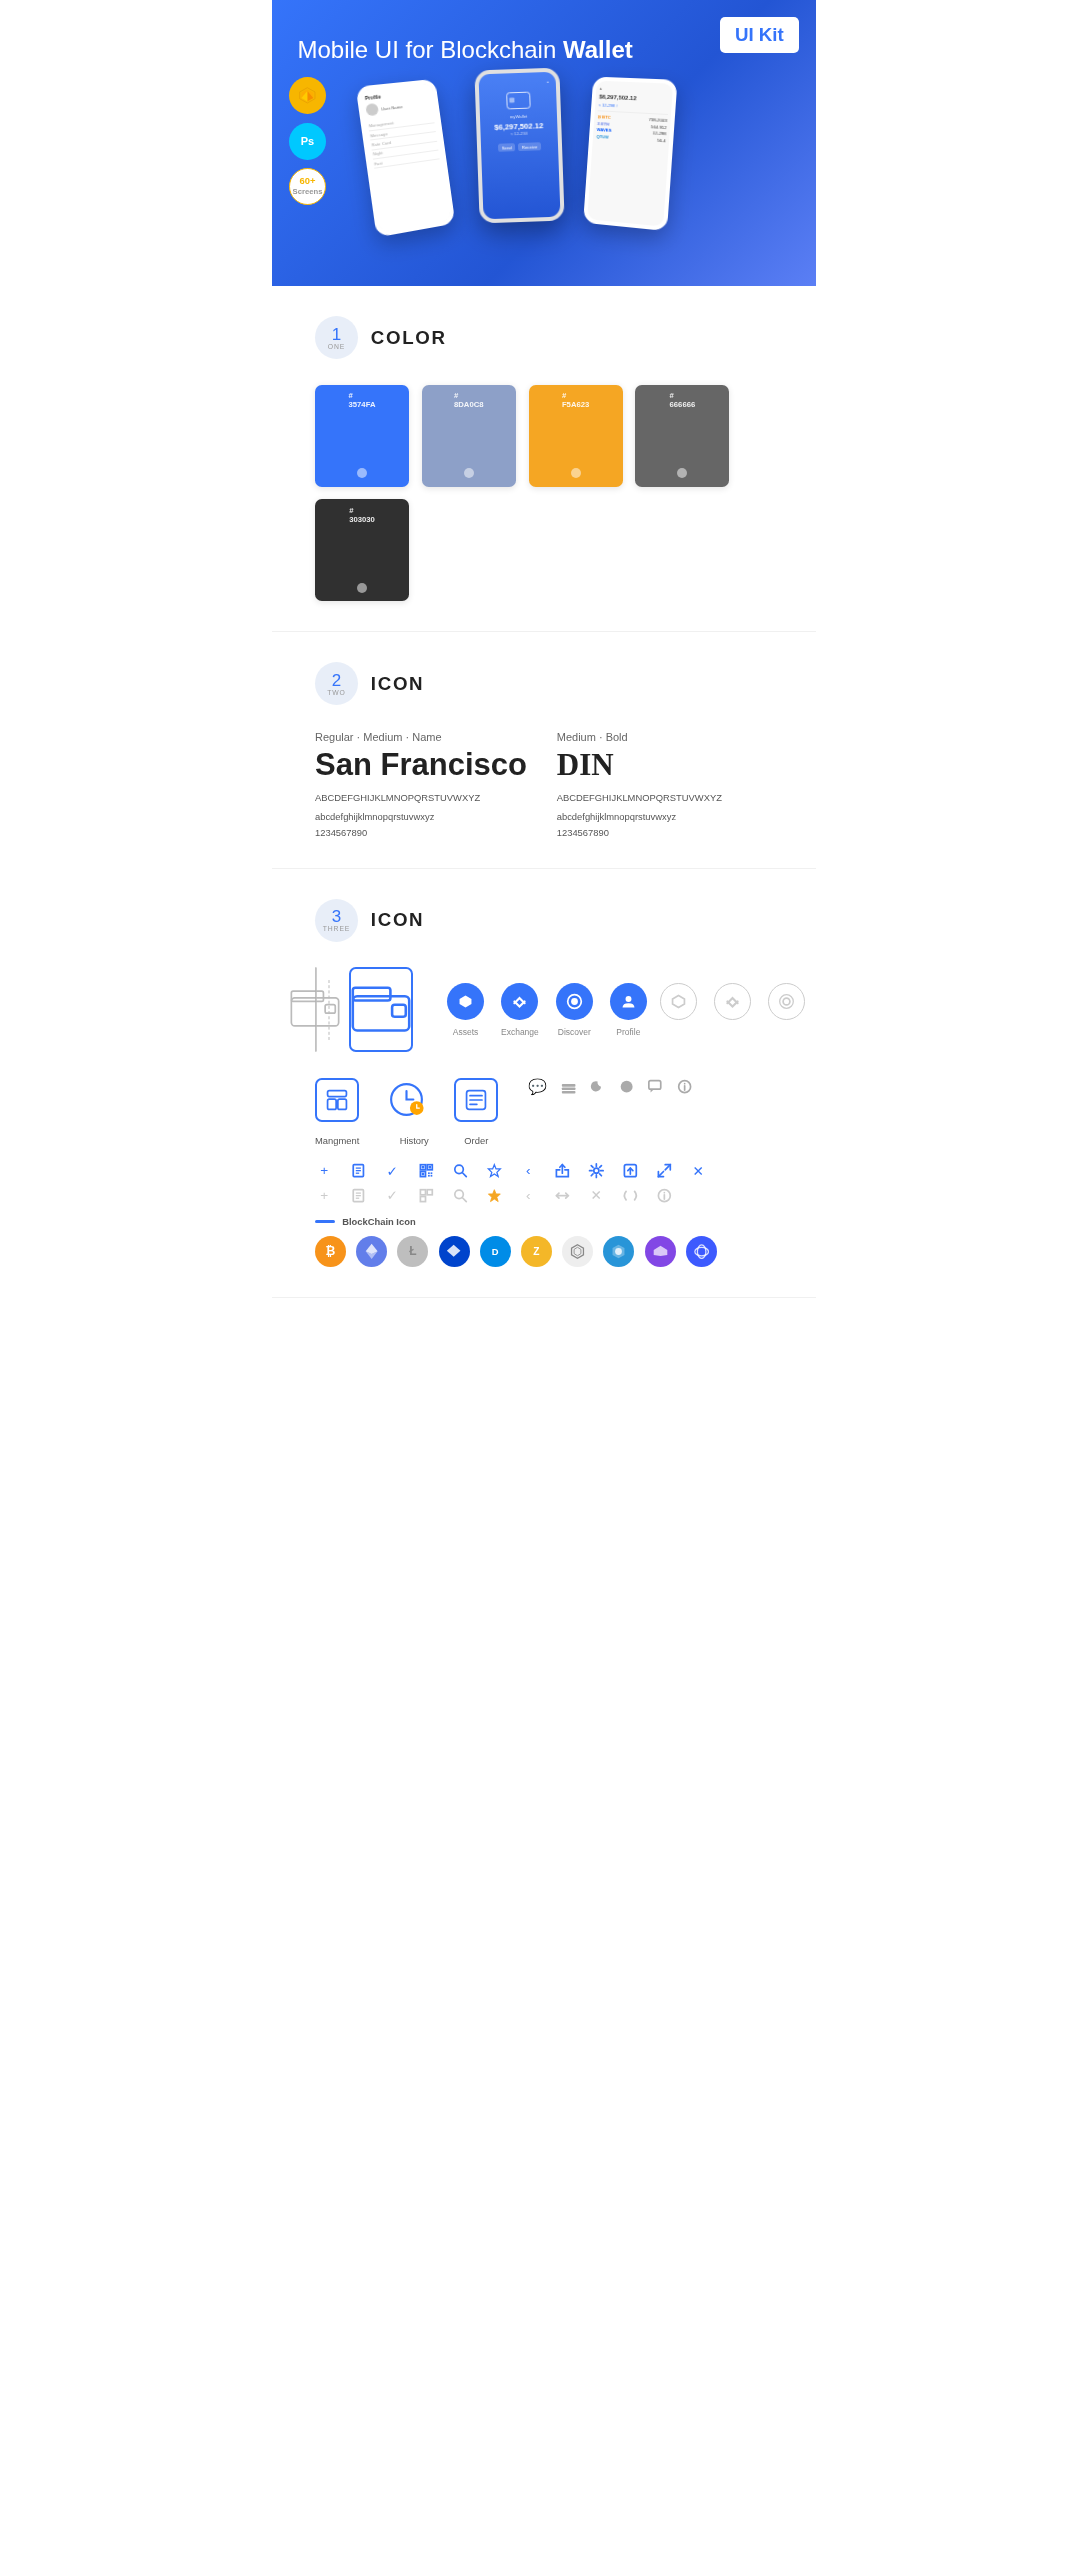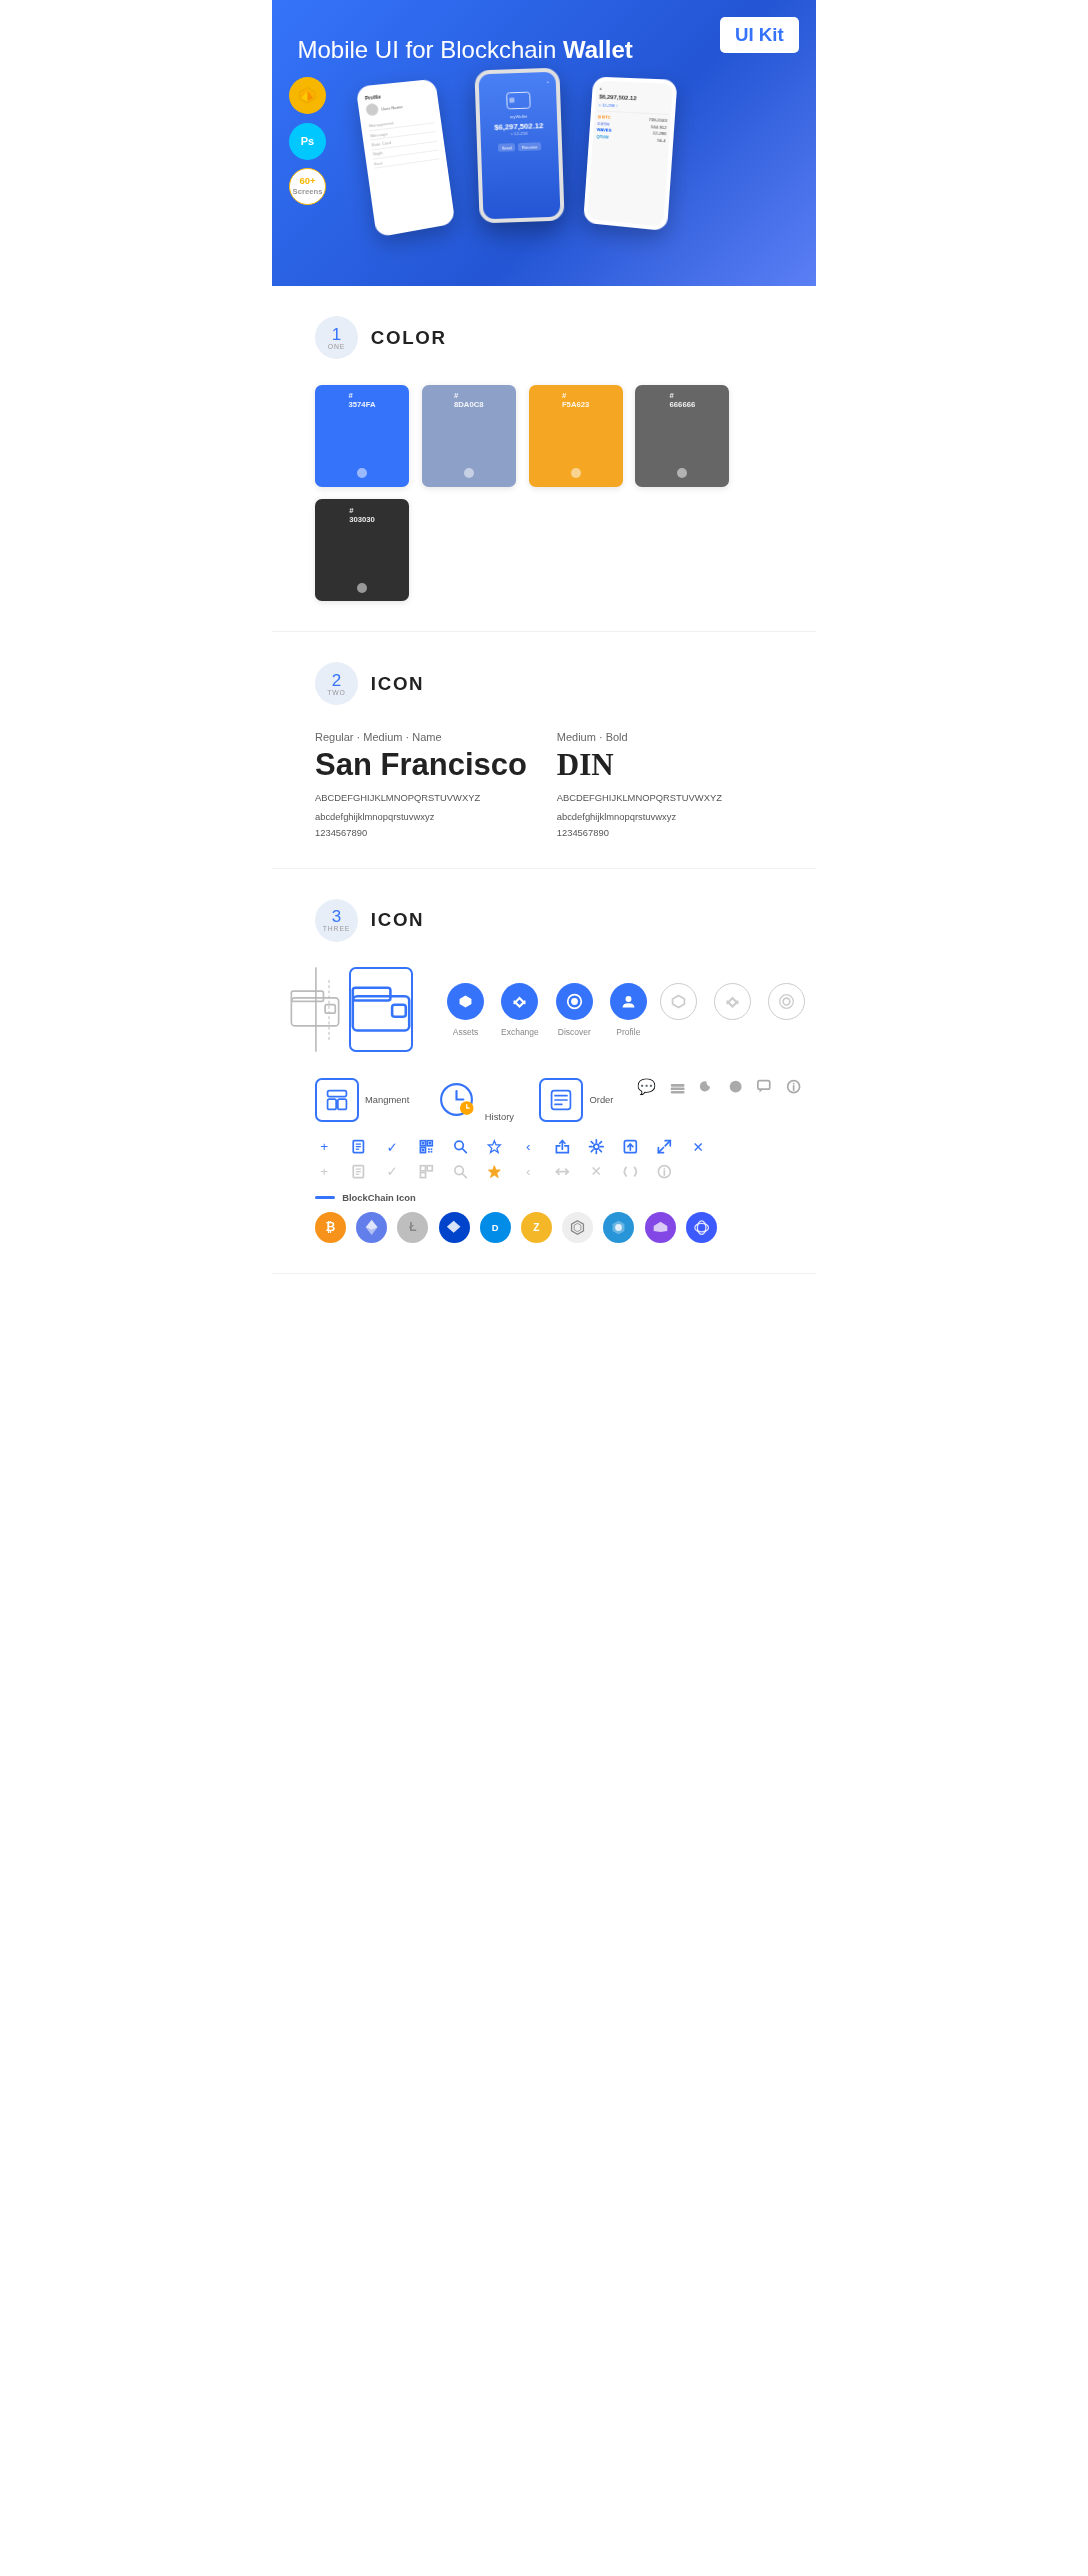--- a/index.html
+++ b/index.html
@@ -111,21 +111,21 @@
 
     .crypto-icons { display: flex; gap: 10.2px; flex-wrap: wrap; align-items: center; }
     .crypto-icon { width: 31px; height: 31px; border-radius: 50%; display: flex; align-items: center; justify-content: center; font-size: 12px; font-weight: 700; color: #fff; }
     .ci-btc { background: #F7931A; }
     .ci-eth { background: #627EEA; }
     .ci-ltc { background: #BEBEBE; }
     .ci-dash { background: #008CE7; }
     .ci-zcash { background: #F4B728; }
 
     
-    .app-icon { display: flex; flex-direction: row; align-items: center; gap: 6px; }
+    .app-icon { display: flex; flex-direction: column; align-items: center; gap: 13px; }
     .app-icon-label { font-size: 9.4px; color: #555; }
 
     
     .util-icons-row { display: flex; gap: 15.3px; align-items: center; flex-wrap: wrap; margin-bottom: 8.5px; }
     .util-icon { font-size: 13.6px; color: #3574FA; width: 18.7px; text-align: center; }
     .util-icon-gray { font-size: 13.6px; color: #ccc; width: 18.7px; text-align: center; }
     .nav-icon-item { display: flex; flex-direction: column; align-items: center; gap: 6.8px; }
     .nav-icon-item-label { font-size: 8.5px; color: #888; text-align: center; }
   </style>
 </head>
@@ -410,21 +410,21 @@
         <svg width="41" height="41" viewBox="0 0 48 48">
           <circle cx="24" cy="24" r="18" fill="none" stroke="#3574FA" stroke-width="2.5"></circle>
           <path d="M24 14 L24 24 L32 24" stroke="#3574FA" stroke-width="2.5" stroke-linecap="round" fill="none"></path>
           <circle cx="36" cy="34" r="8" fill="#FFA500"></circle>
           <path d="M36 30 L36 34 L39 34" stroke="white" stroke-width="1.5" stroke-linecap="round" fill="none"></path>
         </svg>
       </div>
       <span class="app-icon-label">History</span>
     </div>
 
-    <div class="app-icon" style="margin-right:24px;">
+    <div class="app-icon" style="margin-right:30px;">
       <div style="width:44px; height:44px; border:2.1px solid #3574FA; border-radius:6.8px; display:flex; align-items:center; justify-content:center;">
         <svg width="24" height="24" viewBox="0 0 28 28">
           <rect x="3" y="3" width="22" height="22" rx="3" fill="none" stroke="#3574FA" stroke-width="2"></rect>
           <line x1="7" y1="9" x2="21" y2="9" stroke="#3574FA" stroke-width="2" stroke-linecap="round"></line>
           <line x1="7" y1="14" x2="21" y2="14" stroke="#3574FA" stroke-width="2" stroke-linecap="round"></line>
           <line x1="7" y1="19" x2="15" y2="19" stroke="#3574FA" stroke-width="2" stroke-linecap="round"></line>
         </svg>
       </div>
       <span class="app-icon-label">Order</span>
     </div>

